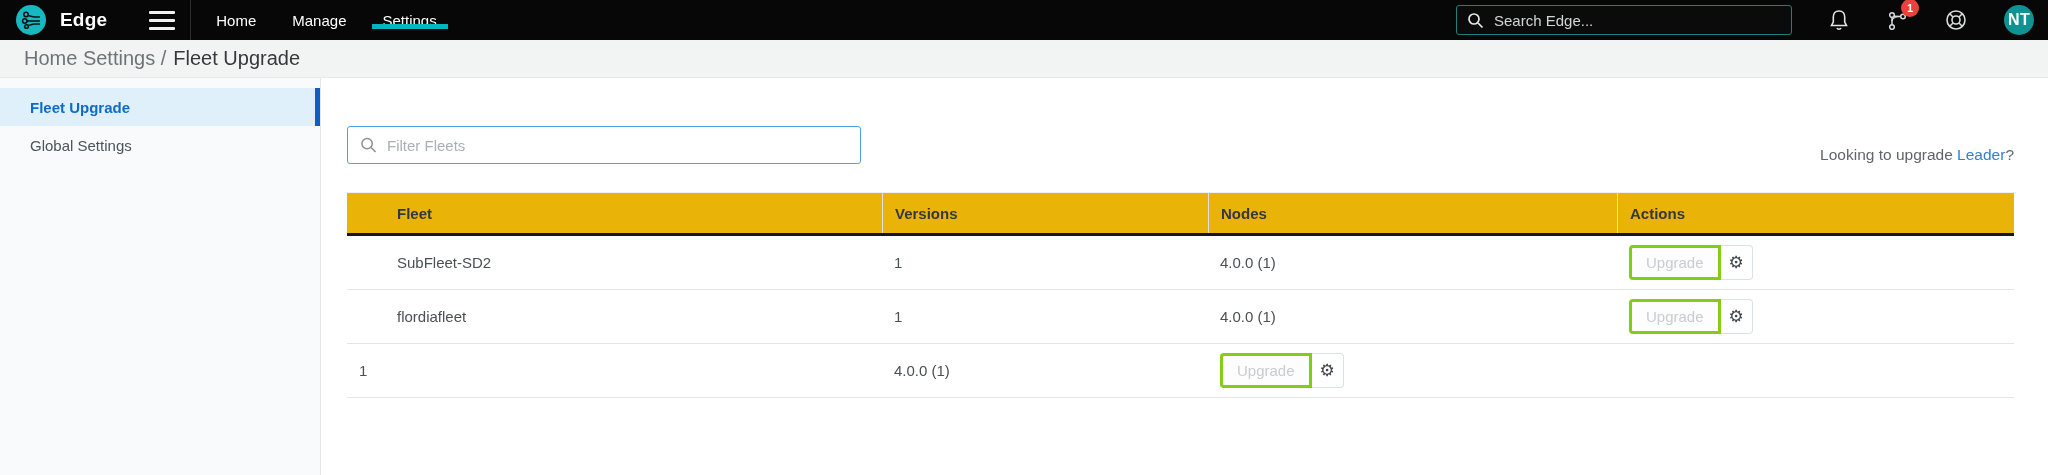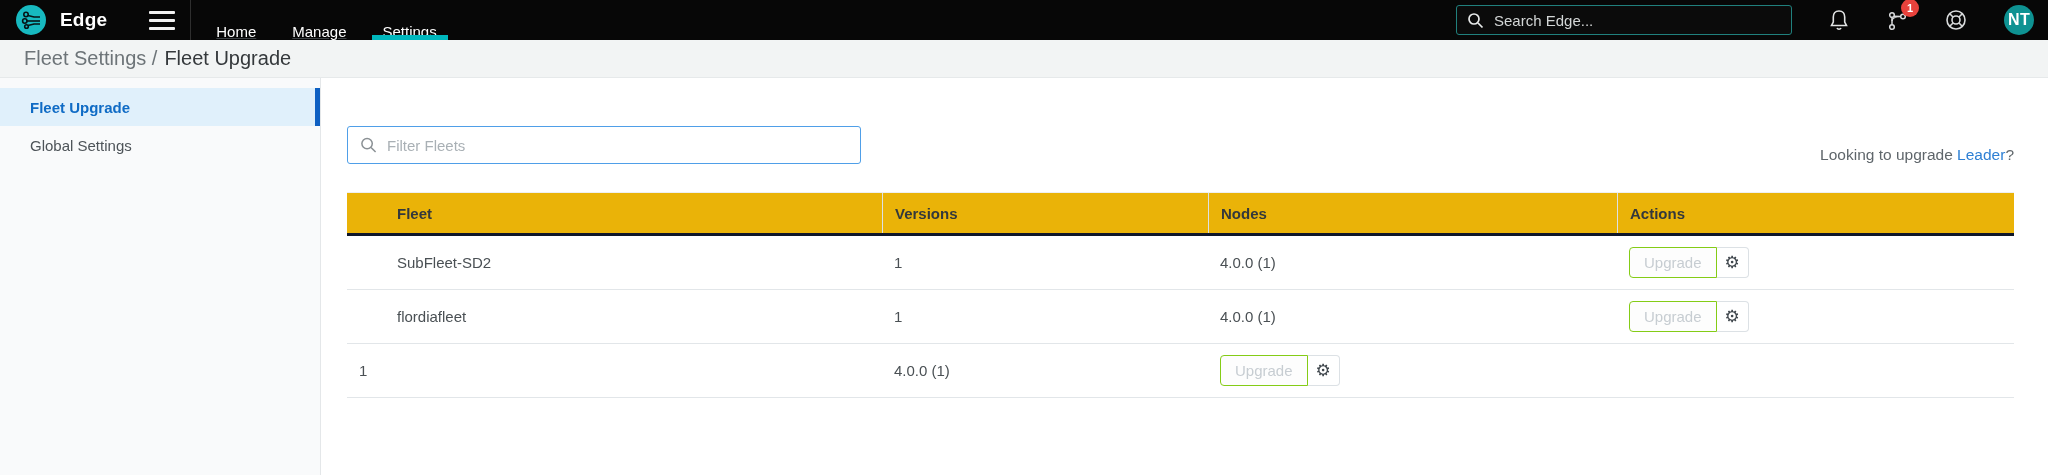--- a/index.html
+++ b/index.html
@@ -18,21 +18,21 @@
   .brand { display: flex; align-items: center; gap: 14px; cursor: pointer; }
   .logo-circle {
     width: 30px; height: 30px; border-radius: 50%; background: #17b9c0;
     display: flex; align-items: center; justify-content: center;
   }
   .brand-name { color: #ffffff; font-size: 19px; font-weight: 600; letter-spacing: .2px; }
   .hamburger { margin-left: 42px; width: 26px; cursor: pointer; display: flex; flex-direction: column; gap: 5px; }
   .hamburger span { display: block; height: 3px; background: #f2f2f2; border-radius: 1px; }
   .nav-divider { width: 1px; height: 40px; background: #2e2e2e; margin-left: 15px; }
 
-  .nav-tabs { display: flex; align-items: flex-end; height: 40px; margin-left: 7px; text-decoration: underline; }
+  .nav-tabs { display: flex; align-items: center; height: 40px; margin-left: 7px; }
   .nav-tab {
     display: flex; align-items: center; padding: 0 11px; margin: 0 7px;
     color: #ffffff; font-size: 15px; cursor: pointer; position: relative;
   }
   .nav-tab.active::after {
     content: ""; position: absolute; left: 0; right: 0; bottom: 0; height: 5px; background: #00b7bd;
   }
 
   .nav-right { margin-left: auto; display: flex; align-items: center; gap: 36px; }
   .nav-search {
@@ -113,21 +113,21 @@
   .t-row {
     display: grid; grid-template-columns: 535px 326px 409px 1fr;
     height: 54px; border-bottom: 1px solid #e2e6e9; background: #fff;
   }
   .t-row .td { display: flex; align-items: center; font-size: 15px; color: #4a5054; }
   .td-fleet { padding-left: 50px; }
   .td-pad { padding-left: 12px; }
 
   .btn-group { display: inline-flex; }
   .btn-upgrade {
-    border: 1px solid #84cc16; background: #fdfdfd; color: #c7cdd2;
+    border: 3px solid #84cc16; background: #fdfdfd; color: #c7cdd2;
     font-size: 15px; padding: 6px 14px; border-radius: 4px 0 0 4px; cursor: pointer;
     font-family: "Liberation Sans", "DejaVu Sans", sans-serif;
   }
   .btn-gear {
     border: 1px solid #dce1e5; border-left: none; background: #ffffff; color: #3f464c;
     font-size: 17px; line-height: 1; padding: 4px 8px; border-radius: 0 4px 4px 0; cursor: pointer;
     display: flex; align-items: center;
   }
 </style>
 </head>
@@ -195,21 +195,21 @@
         <circle cx="12" cy="12" r="4"></circle>
         <path d="M9.2 9.2 L5.8 5.8 M14.8 9.2 L18.2 5.8 M9.2 14.8 L5.8 18.2 M14.8 14.8 L18.2 18.2"></path>
       </svg>
     </div>
 
     <div class="avatar">NT</div>
   </div>
 </div>
 
 <div class="breadcrumb-bar">
-  <span class="crumb-parent">Fleet Settings /</span>
+  <span class="crumb-parent">Home Settings /</span>
   <span class="crumb-current">Fleet Upgrade</span>
 </div>
 
 <div class="content">
 
   <aside class="sidebar">
     <div class="side-item active">Fleet Upgrade</div>
     <div class="side-item">Global Settings</div>
   </aside>
 

